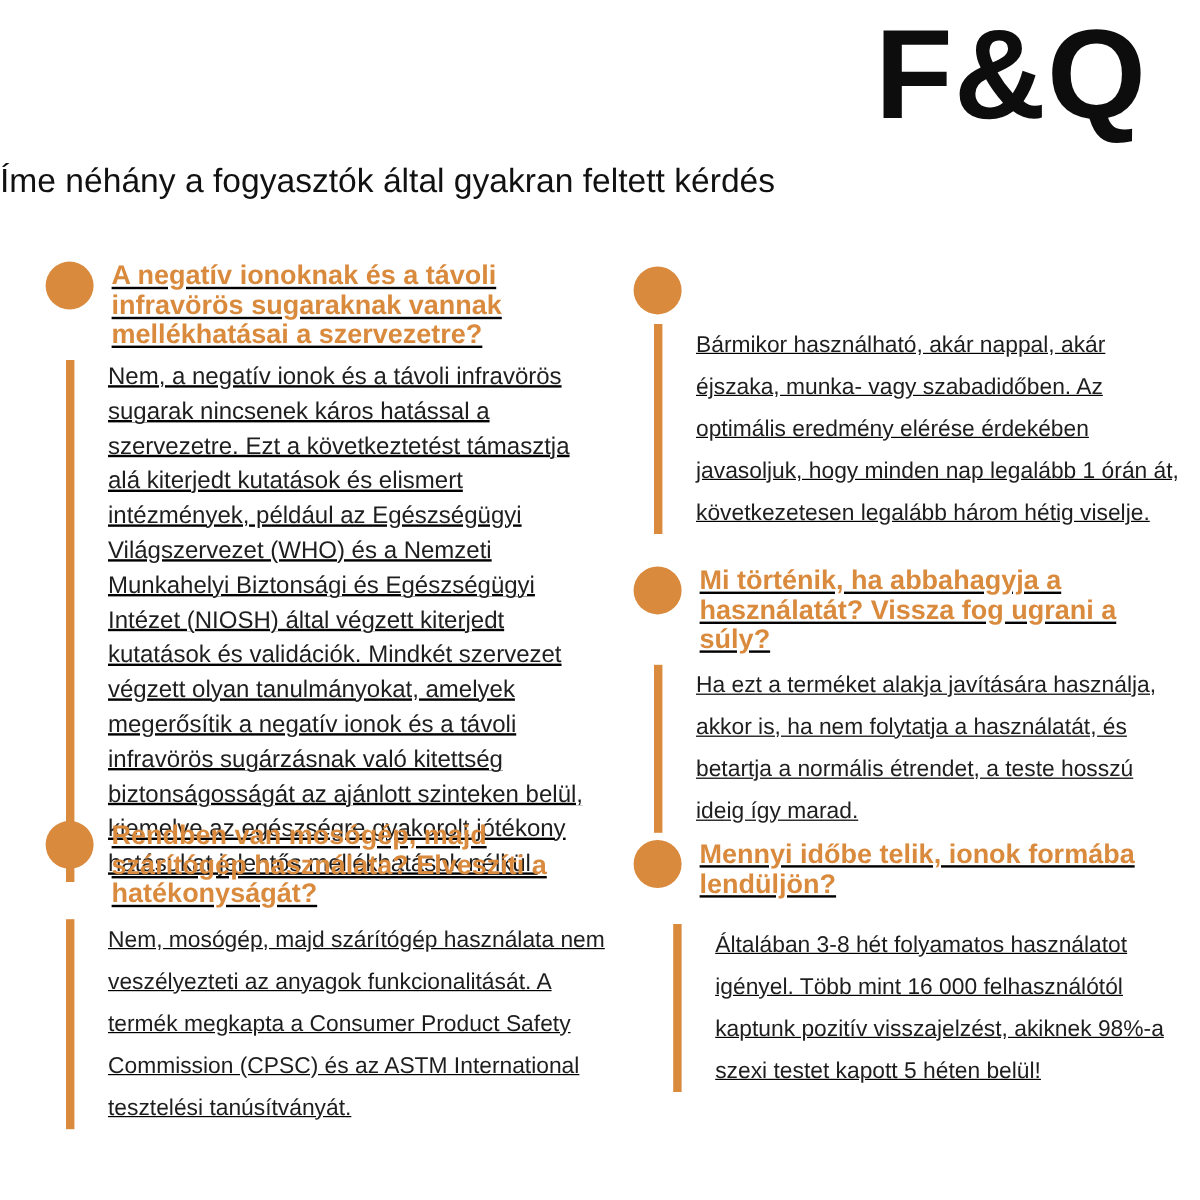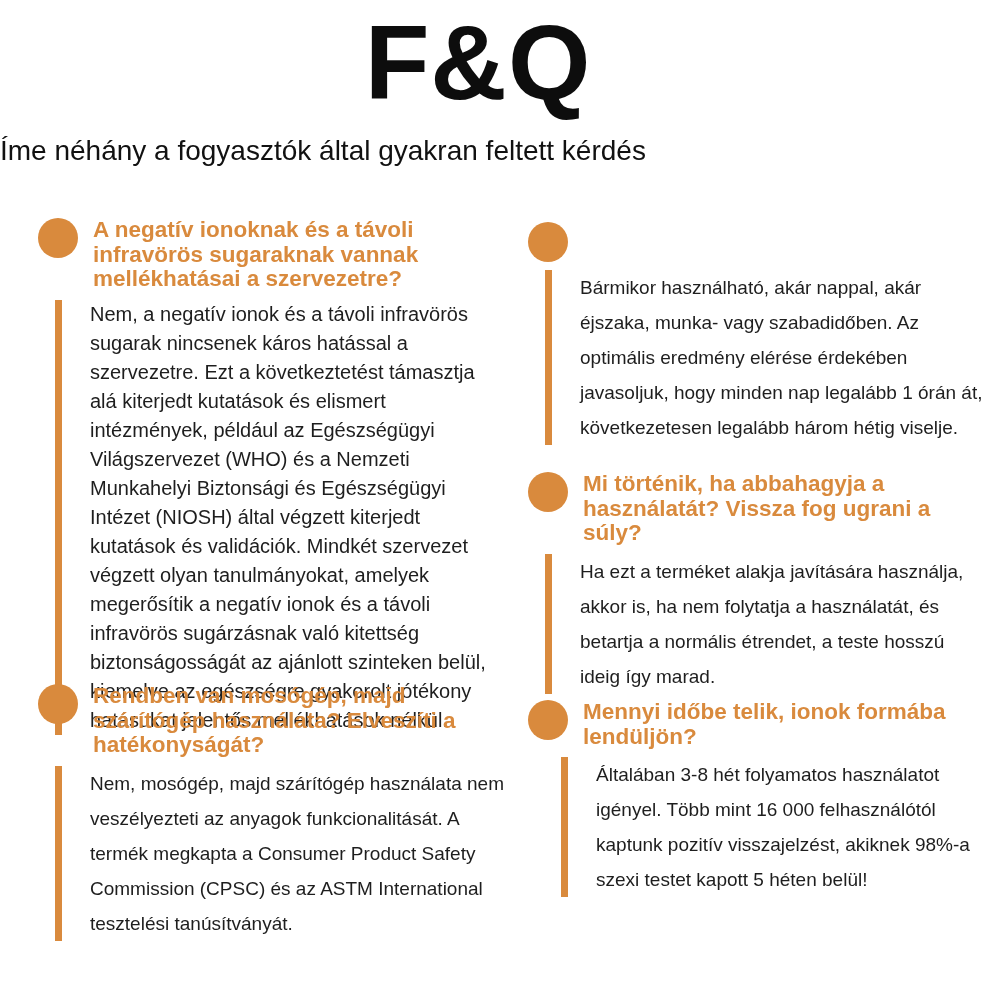--- a/index.html
+++ b/index.html
@@ -12,38 +12,38 @@
     width: 1000px;
     height: 1000px;
     background: #ffffff;
     overflow: hidden;
   }
   .title {
     position: absolute;
     top: 6px;
     left: 0;
     width: 956px;
-    text-align: center;
+    text-align: right;
     font-size: 106px;
     line-height: 112px;
     font-weight: bold;
     color: #0d0d0d;
     letter-spacing: 1px;
   }
   .subtitle {
     position: absolute;
     top: 132px;
     left: 0;
     width: 1000px;
     font-size: 28px;
     line-height: 38px;
     font-weight: normal;
     color: #111111;
   }
-  .qa { position: absolute; }
+  .qa { position: absolute; text-decoration: underline; }
   .qa-head { display: flex; align-items: flex-start; }
   .bullet {
     flex: none;
     width: 40px;
     height: 40px;
     border-radius: 50%;
     background: #d98a3d;
     margin-right: 15px;
   }
   .question {
@@ -53,21 +53,21 @@
     font-size: 22.5px;
     line-height: 24.5px;
     font-weight: bold;
     white-space: pre-line;
   }
   .qa-body {
     display: flex;
     margin-left: 17px;
     margin-top: 8px;
   }
-  .qa-body.mt-lg { margin-top: 8px; padding-left: 16px; }
+  .qa-body.mt-lg { margin-top: 21px; padding-left: 16px; }
   .bar {
     flex: none;
     width: 7px;
     background: #d98a3d;
     margin-right: 28px;
   }
   .answer {
     margin: 0;
     padding: 0;
     color: #1e1e1e;

